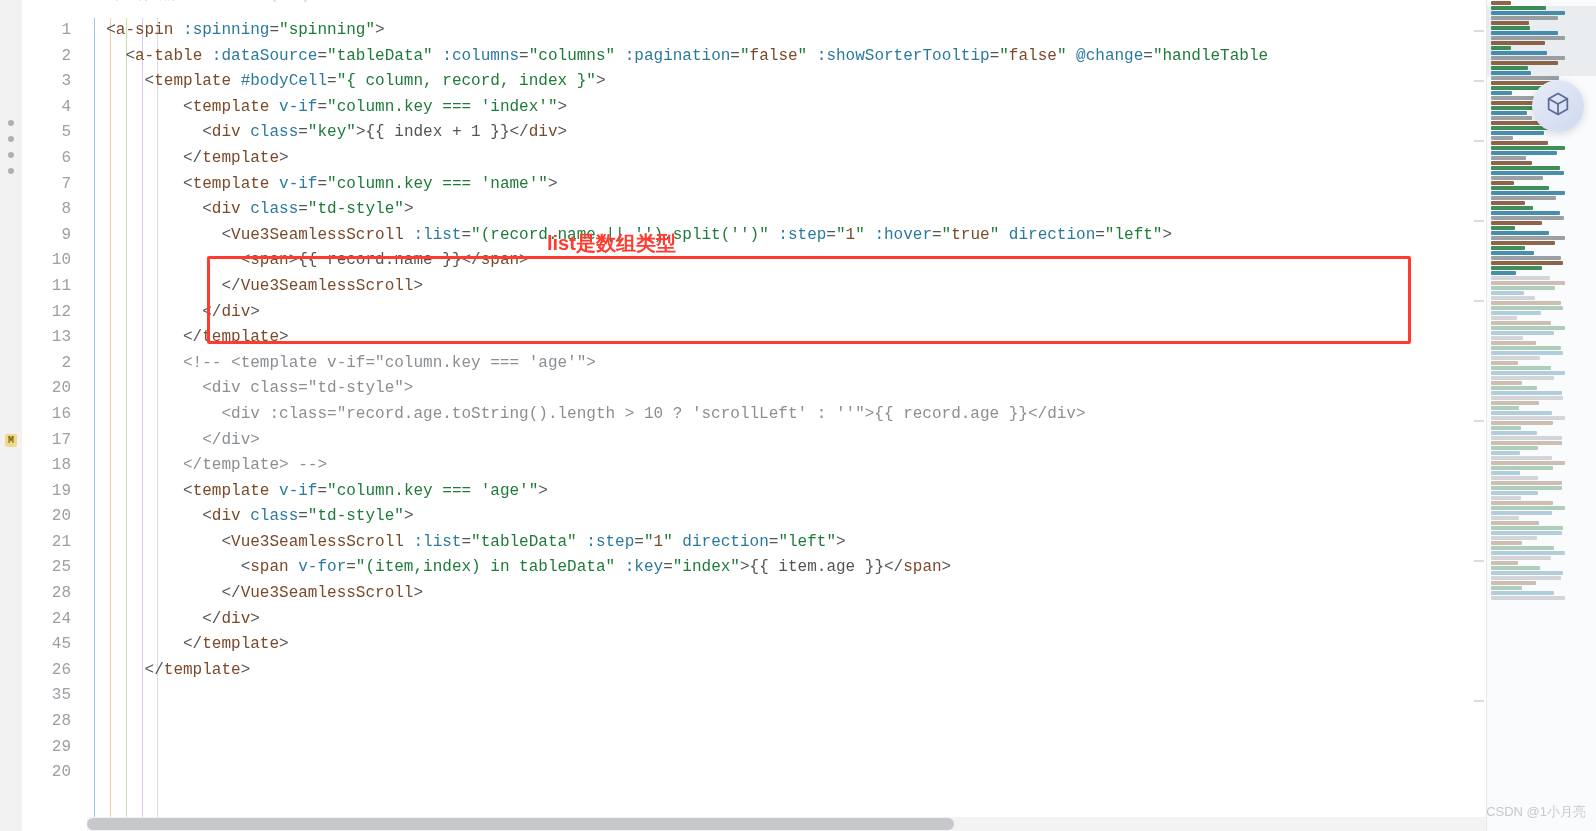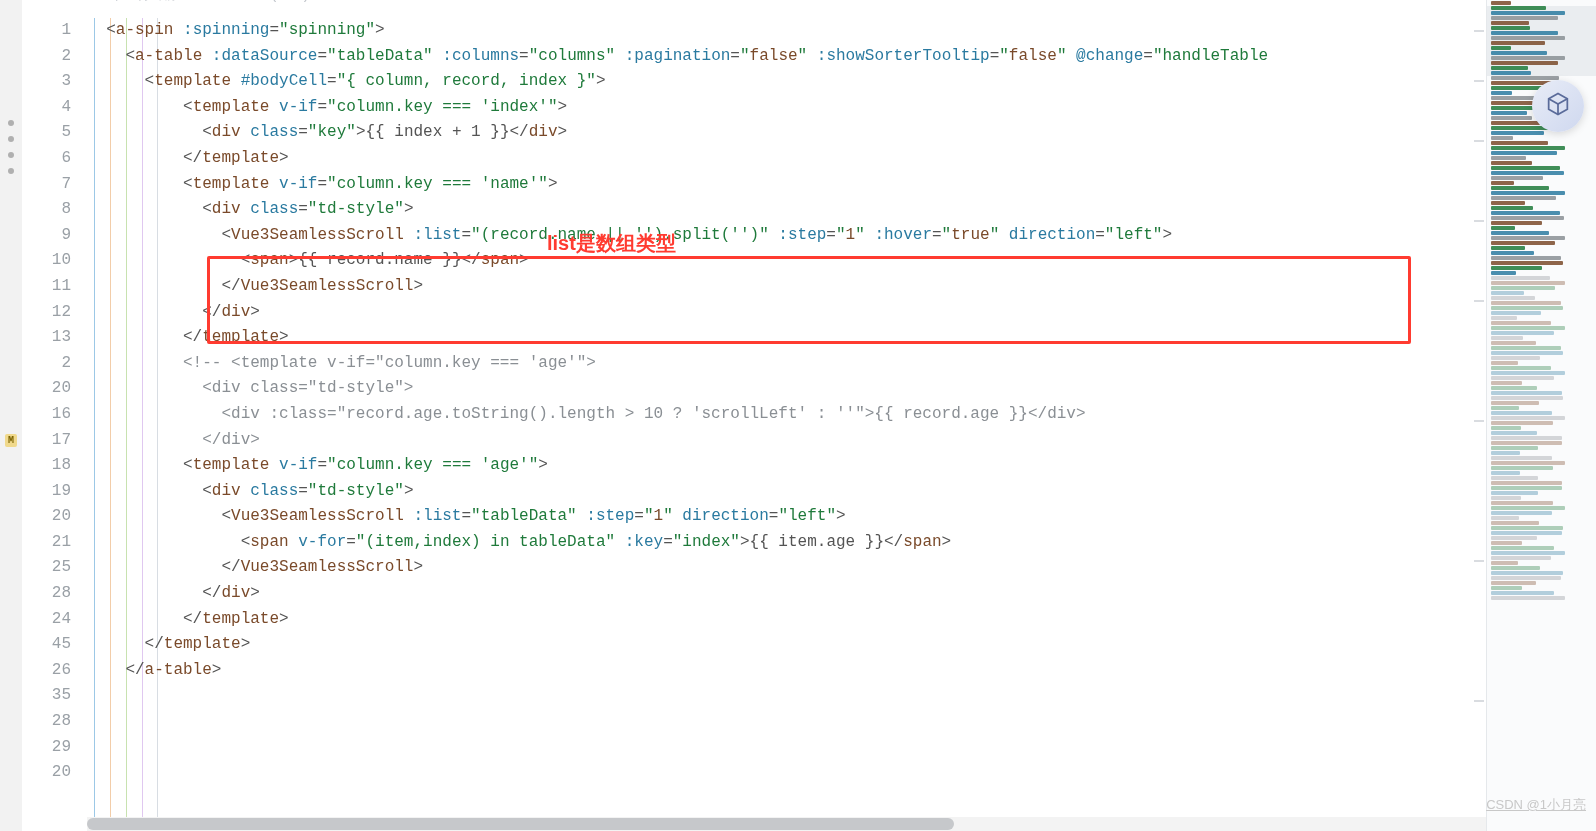--- a/index.html
+++ b/index.html
@@ -18,21 +18,21 @@
   .fold-guide.g1 { left:7px; background:#9cc8e6; }
   .fold-guide.g2 { left:23px; background:#f2cda9; }
   .fold-guide.g3 { left:39px; background:#c8e2b0; }
   .fold-guide.g4 { left:55px; background:#e0c8f0; }
   .fold-guide.g5 { left:70px; }
   .highlight-box { position:absolute; border:3px solid #ff3b30; border-radius:2px; left:120px; top:256px; width:1204px; height:88px; pointer-events:none; z-index:20; }
   .annotation { position:absolute; left:460px; top:230px; color:#ff3b30; font-weight:bold; font-size:20px; z-index:21; pointer-events:none; font-family:"Microsoft YaHei",sans-serif; }
   .minimap { width:110px; height:100%; background:#fafbfc; border-left:1px solid #e5e8eb; position:relative; overflow:hidden; }
   .minimap-line { height:4px; margin-left:4px; margin-top:1px; border-radius:1px; }
   .minimap-viewport { position:absolute; left:0; right:0; height:70px; background:rgba(120,140,160,.12); top:6px; }
-  .watermark { position:absolute; right:10px; bottom:17px; color:#c8c8c8; font-size:13px; font-family:"Microsoft YaHei",sans-serif; z-index:50; pointer-events:none;text-decoration:underline;}
+  .watermark { position:absolute; right:10px; bottom:10px; color:#c8c8c8; font-size:13px; font-family:"Microsoft YaHei",sans-serif; z-index:50; pointer-events:none;}
   .float-btn { position:absolute; right:12px; top:80px; width:52px; height:52px; border-radius:50%; background:linear-gradient(135deg,#e8ecf7,#cfd8ef); box-shadow:0 2px 8px rgba(0,0,0,.15); display:flex; align-items:center; justify-content:center; z-index:60; cursor:pointer; }
   .float-btn svg { width:28px; height:28px; }
   .scrollbar-h { position:absolute; left:87px; right:110px; bottom:0; height:14px; background:#f3f3f3; z-index:30; }
   .scrollbar-h-thumb { position:absolute; left:0; top:1px; bottom:1px; width:62%; background:#c6c8cb; border-radius:6px; }
   .vscroll-marker { position:absolute; right:110px; top:0; bottom:14px; width:14px; z-index:25; }
   .vscroll-tick { position:absolute; right:2px; width:10px; height:2px; background:#d9dce0; }
   
   .punct { color:#545454; }
   .tag   { color:#7a4a2a; }
   .attr  { color:#2a7aa0; }
@@ -106,29 +106,29 @@
         <div class="code-line"><span class="js">            </span><span class="punct">&lt;</span><span class="tag">div</span><span class="attr"> class</span><span class="punct">=</span><span class="str">"td-style"</span><span class="punct">&gt;</span></div>
         <div class="code-line"><span class="js">              </span><span class="punct">&lt;</span><span class="tag">Vue3SeamlessScroll</span><span class="attr"> :list</span><span class="punct">=</span><span class="str">"(record.name || '').split('')"</span><span class="attr"> :step</span><span class="punct">=</span><span class="str">"</span><span class="tag">1</span><span class="str">"</span><span class="attr"> :hover</span><span class="punct">=</span><span class="str">"</span><span class="tag">true</span><span class="str">"</span><span class="attr"> direction</span><span class="punct">=</span><span class="str">"left"</span><span class="punct">&gt;</span></div>
         <div class="code-line"><span class="js">                </span><span class="punct">&lt;</span><span class="tag">span</span><span class="punct">&gt;</span><span class="js">{{ record.name }}</span><span class="punct">&lt;/</span><span class="tag">span</span><span class="punct">&gt;</span></div>
         <div class="code-line"><span class="js">              </span><span class="punct">&lt;/</span><span class="tag">Vue3SeamlessScroll</span><span class="punct">&gt;</span></div>
         <div class="code-line"><span class="js">            </span><span class="punct">&lt;/</span><span class="tag">div</span><span class="punct">&gt;</span></div>
         <div class="code-line"><span class="js">          </span><span class="punct">&lt;/</span><span class="tag">template</span><span class="punct">&gt;</span></div>
         <div class="code-line"><span class="js">          </span><span class="cmt">&lt;!-- &lt;template v-if="column.key === 'age'"&gt;</span></div>
         <div class="code-line"><span class="js">            </span><span class="cmt">&lt;div class="td-style"&gt;</span></div>
         <div class="code-line"><span class="js">              </span><span class="cmt">&lt;div :class="record.age.toString().length &gt; 10 ? 'scrollLeft' : ''"&gt;{{ record.age }}&lt;/div&gt;</span></div>
         <div class="code-line"><span class="js">            </span><span class="cmt">&lt;/div&gt;</span></div>
+        <div class="code-line"><span class="js">          </span><span class="cmt">&lt;/template&gt; --&gt;</span></div>
         <div class="code-line"><span class="js">          </span><span class="punct">&lt;</span><span class="tag">template</span><span class="attr"> v-if</span><span class="punct">=</span><span class="str">"column.key === 'age'"</span><span class="punct">&gt;</span></div>
         <div class="code-line"><span class="js">            </span><span class="punct">&lt;</span><span class="tag">div</span><span class="attr"> class</span><span class="punct">=</span><span class="str">"td-style"</span><span class="punct">&gt;</span></div>
         <div class="code-line"><span class="js">              </span><span class="punct">&lt;</span><span class="tag">Vue3SeamlessScroll</span><span class="attr"> :list</span><span class="punct">=</span><span class="str">"tableData"</span><span class="attr"> :step</span><span class="punct">=</span><span class="str">"</span><span class="tag">1</span><span class="str">"</span><span class="attr"> direction</span><span class="punct">=</span><span class="str">"left"</span><span class="punct">&gt;</span></div>
         <div class="code-line"><span class="js">                </span><span class="punct">&lt;</span><span class="tag">span</span><span class="attr"> v-for</span><span class="punct">=</span><span class="str">"(item,index) in tableData"</span><span class="attr"> :key</span><span class="punct">=</span><span class="str">"index"</span><span class="punct">&gt;</span><span class="js">{{ item.age }}</span><span class="punct">&lt;/</span><span class="tag">span</span><span class="punct">&gt;</span></div>
         <div class="code-line"><span class="js">              </span><span class="punct">&lt;/</span><span class="tag">Vue3SeamlessScroll</span><span class="punct">&gt;</span></div>
         <div class="code-line"><span class="js">            </span><span class="punct">&lt;/</span><span class="tag">div</span><span class="punct">&gt;</span></div>
         <div class="code-line"><span class="js">          </span><span class="punct">&lt;/</span><span class="tag">template</span><span class="punct">&gt;</span></div>
         <div class="code-line"><span class="js">      </span><span class="punct">&lt;/</span><span class="tag">template</span><span class="punct">&gt;</span></div>
-        <div class="code-line"><span class="js">    </span><span class="punct">&lt;/</span><span class="tag">a-table</span><span class="punct">&gt;</span></div>
       </div>
   </div>
 
   <div class="minimap" id="minimap">
     <div class="minimap-viewport"></div>
   <div class="minimap-line" style="width: 20px; background: rgb(122, 74, 42); opacity: 0.85;"></div>
       <div class="minimap-line" style="width: 55px; background: rgb(31, 122, 59); opacity: 0.85;"></div>
       <div class="minimap-line" style="width: 74px; background: rgb(42, 122, 160); opacity: 0.85;"></div>
       <div class="minimap-line" style="width: 67px; background: rgb(138, 143, 148); opacity: 0.85;"></div>
       <div class="minimap-line" style="width: 38px; background: rgb(122, 74, 42); opacity: 0.85;"></div>

